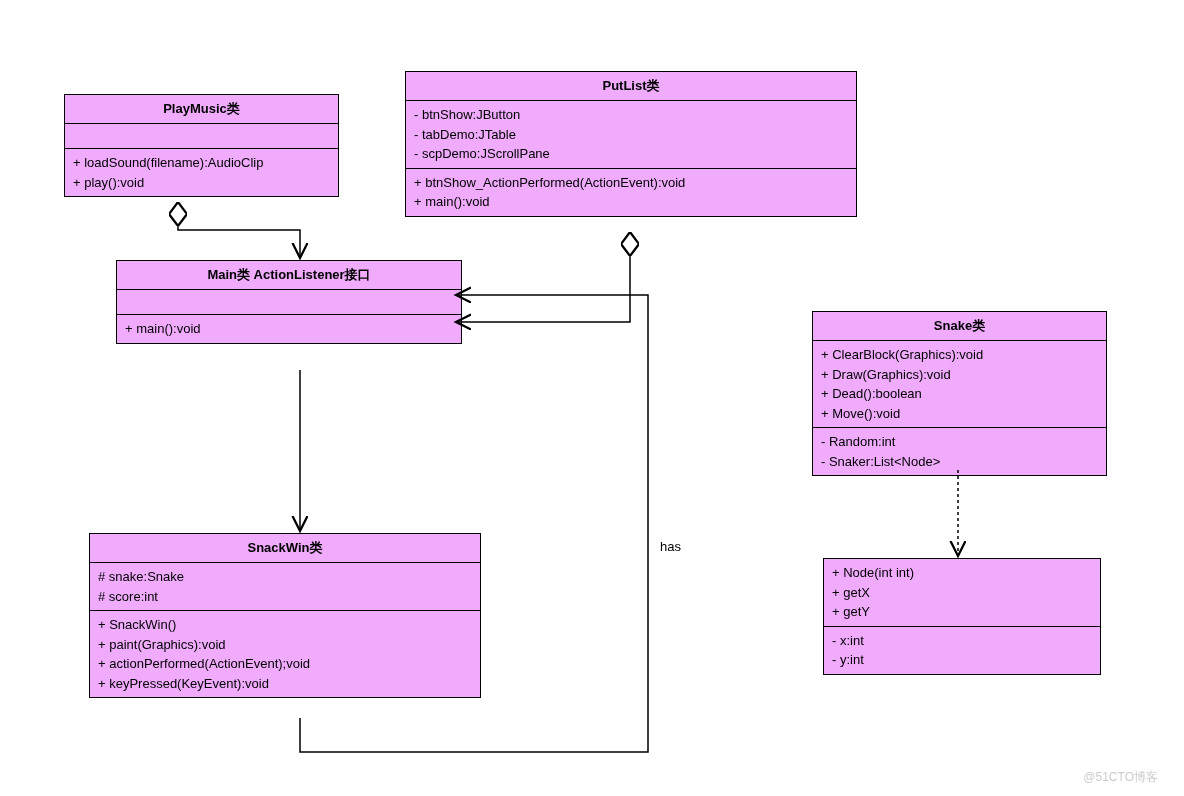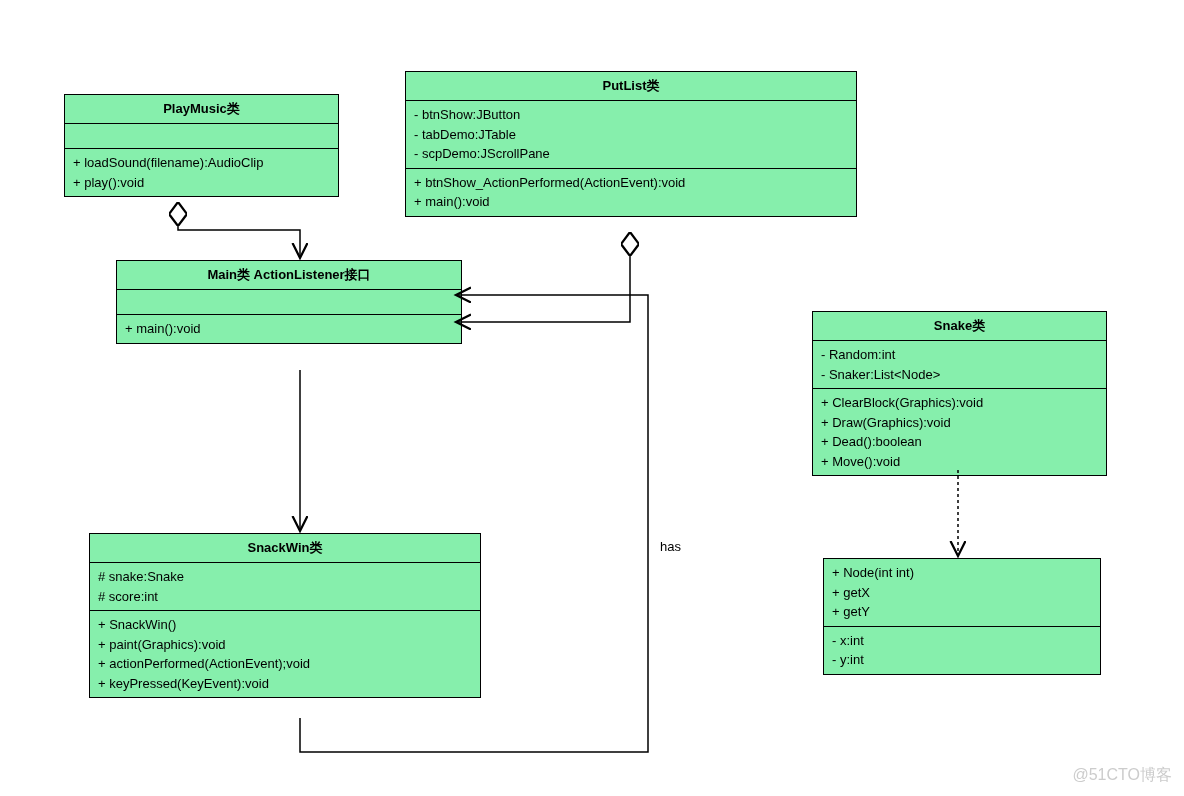--- a/index.html
+++ b/index.html
@@ -1,22 +1,22 @@
 <!DOCTYPE html>
 <html><head>
 <meta charset="utf-8">
 <style>
 body{margin:0;padding:0;font-family:Arial,sans-serif;font-size:13px;background:#fff;width:1184px;height:796px;position:relative}
-.cls{position:absolute;border:1.5px solid #000;background:#86efac}
+.cls{position:absolute;border:1.5px solid #000;background:#f0abfc}
 .cls-name{text-align:center;font-weight:bold;padding:5px 8px;border-bottom:1.5px solid #000}
 .cls-sec{padding:4px 8px;border-bottom:1.5px solid #000;line-height:1.5}
 .cls-sec:last-child{border-bottom:none}
 .cls-sec.empty{min-height:16px}
 svg{position:absolute;top:0;left:0;pointer-events:none}
-.watermark{position:absolute;right:12px;bottom:10px;color:#ccc;font-size:16px}
+.watermark{position:absolute;right:26px;bottom:10px;color:#ccc;font-size:12px}
 </style>
 </head>
 <body>
 
 <div class="cls" style="left:64px;top:94px;width:273px">
   <div class="cls-name">PlayMusic类</div>
   <div class="cls-sec empty"></div>
   <div class="cls-sec">
     <div>+ loadSound(filename):AudioClip</div>
     <div>+ play():void</div>
@@ -40,28 +40,28 @@
   <div class="cls-name">Main类 ActionListener接口</div>
   <div class="cls-sec empty"></div>
   <div class="cls-sec">
     <div>+ main():void</div>
   </div>
 </div>
 
 <div class="cls" style="left:812px;top:311px;width:293px">
   <div class="cls-name">Snake类</div>
   <div class="cls-sec">
-    <div>- Random:int</div>
-    <div>- Snaker:List&lt;Node&gt;</div>
-  </div>
-  <div class="cls-sec">
     <div>+ ClearBlock(Graphics):void</div>
     <div>+ Draw(Graphics):void</div>
     <div>+ Dead():boolean</div>
     <div>+ Move():void</div>
+  </div>
+  <div class="cls-sec">
+    <div>- Random:int</div>
+    <div>- Snaker:List&lt;Node&gt;</div>
   </div>
 </div>
 
 <div class="cls" style="left:89px;top:533px;width:390px">
   <div class="cls-name">SnackWin类</div>
   <div class="cls-sec">
     <div># snake:Snake</div>
     <div># score:int</div>
   </div>
   <div class="cls-sec">

